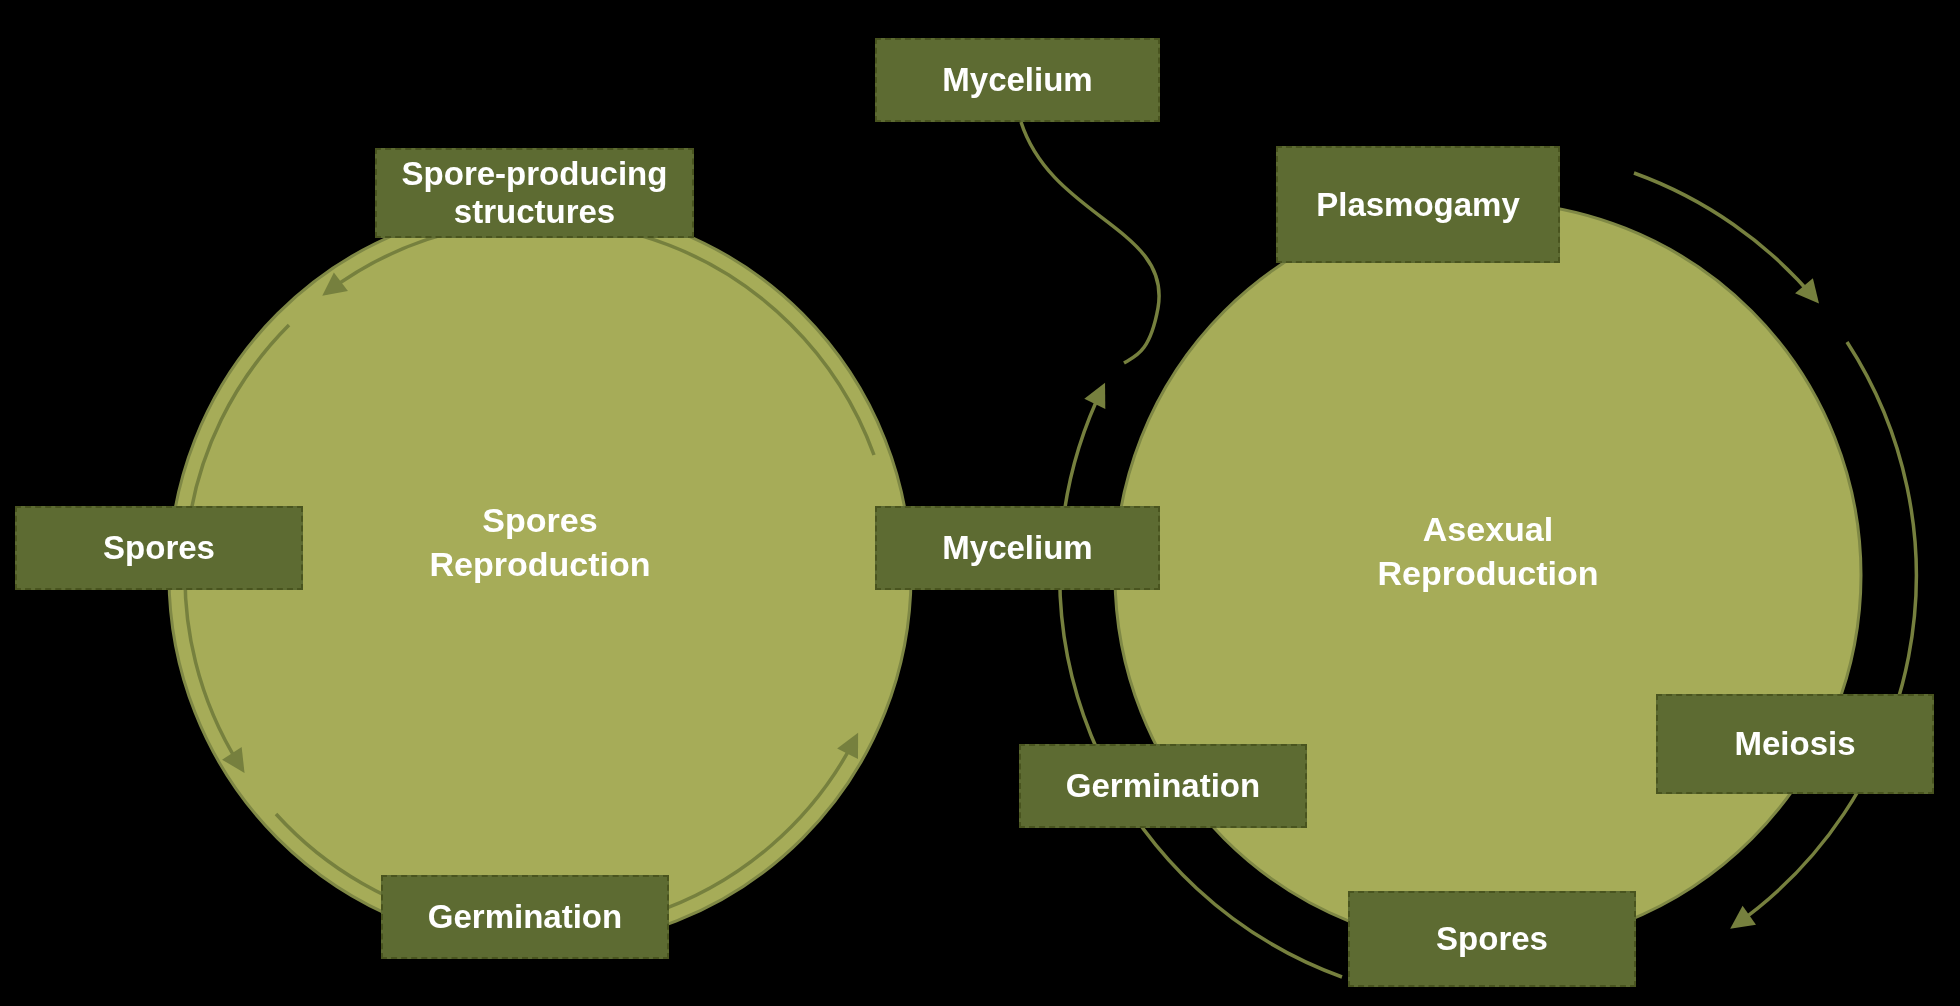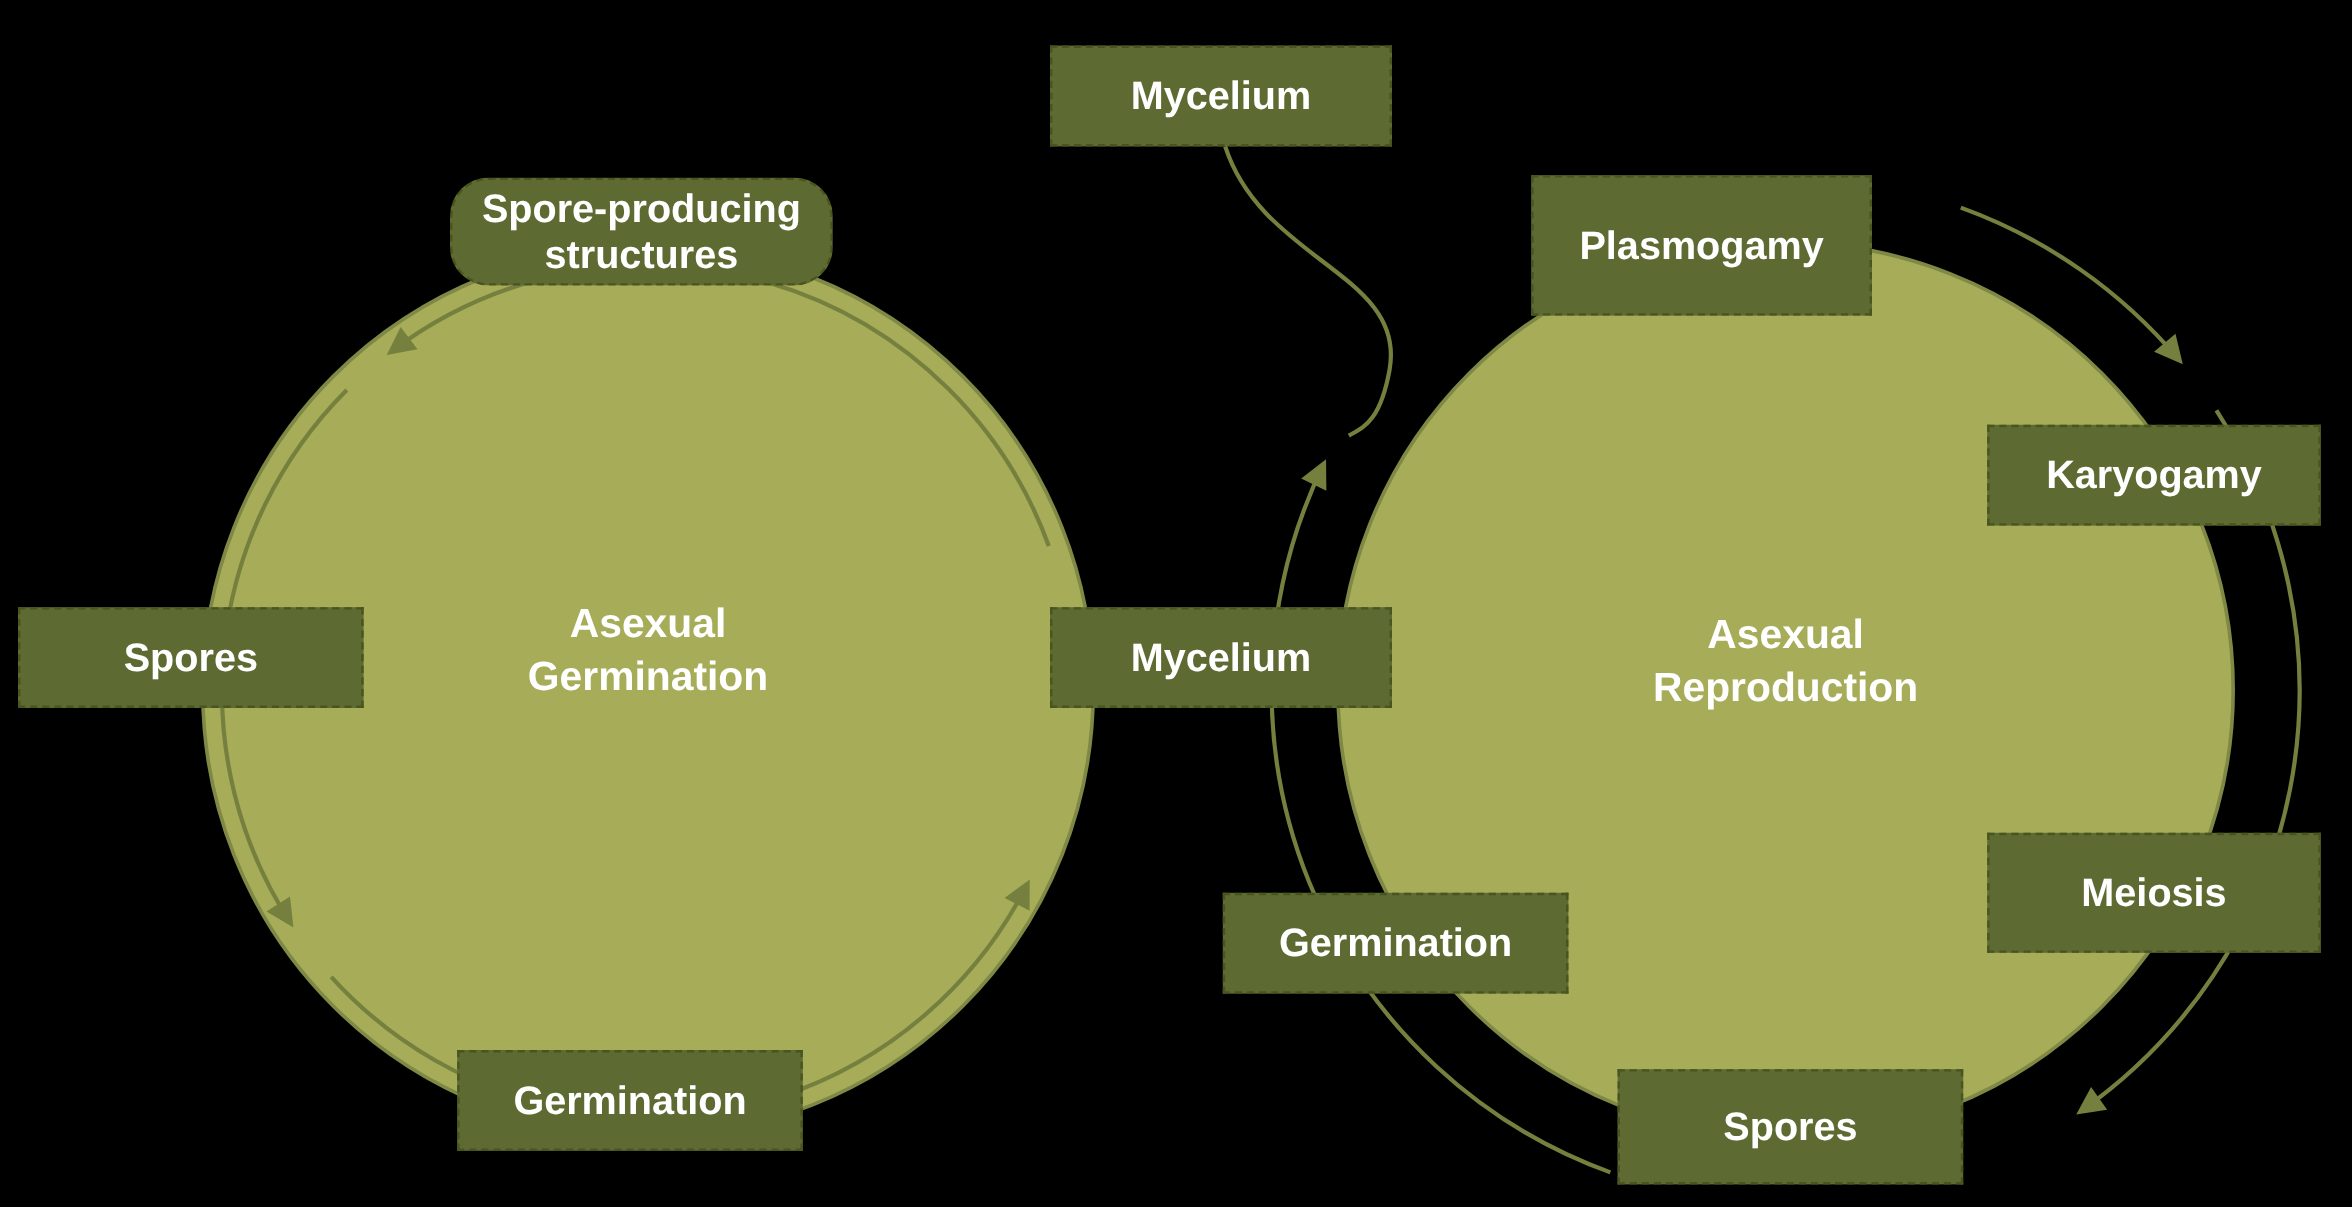--- a/index.html
+++ b/index.html
@@ -62,30 +62,29 @@
     <path class="arc" d="M 276 814 A 355 355 0 0 0 466 923"></path>
     <path class="arc" d="M 650 914 A 355 355 0 0 0 856 737" marker-end="url(#arrow)"></path>
 
     <path class="arc" d="M 1634 173 A 428 428 0 0 1 1816 300" marker-end="url(#arrow)"></path>
     <path class="arc" d="M 1847 342 A 428 428 0 0 1 1734 926" marker-end="url(#arrow)"></path>
     <path class="arc" d="M 1342 977 A 428 428 0 0 1 1103 387" marker-end="url(#arrow)"></path>
 
     <path class="connector" d="M 1021 122 C 1052 218, 1172 228, 1158 308 C 1150 352, 1136 356, 1124 363"></path>
   </svg>
 
-  <div class="center-label" style="left:380px;top:498px;width:320px;">Asexual Germination</div>
+  <div class="center-label" style="left:380px;top:498px;width:320px;">Spores Reproduction</div>
   <div class="center-label" style="left:1328px;top:507px;width:320px;">Asexual Reproduction</div>
 
   <div class="label-box" style="left:875px;top:38px;width:285px;height:84px;">Mycelium</div>
 
-  <div class="label-box" style="left:375px;top:148px;width:319px;height:90px;border-radius:32px;">Spore-producing structures</div>
+  <div class="label-box" style="left:375px;top:148px;width:319px;height:90px;">Spore-producing structures</div>
 
   <div class="label-box" style="left:1276px;top:146px;width:284px;height:117px;">Plasmogamy</div>
 
-  <div class="label-box" style="left:1656px;top:354px;width:278px;height:84px;">Karyogamy</div>
 
   <div class="label-box" style="left:15px;top:506px;width:288px;height:84px;">Spores</div>
 
   <div class="label-box" style="left:875px;top:506px;width:285px;height:84px;">Mycelium</div>
 
   <div class="label-box" style="left:1656px;top:694px;width:278px;height:100px;">Meiosis</div>
 
   <div class="label-box" style="left:1019px;top:744px;width:288px;height:84px;">Germination</div>
 
   <div class="label-box" style="left:381px;top:875px;width:288px;height:84px;">Germination</div>

